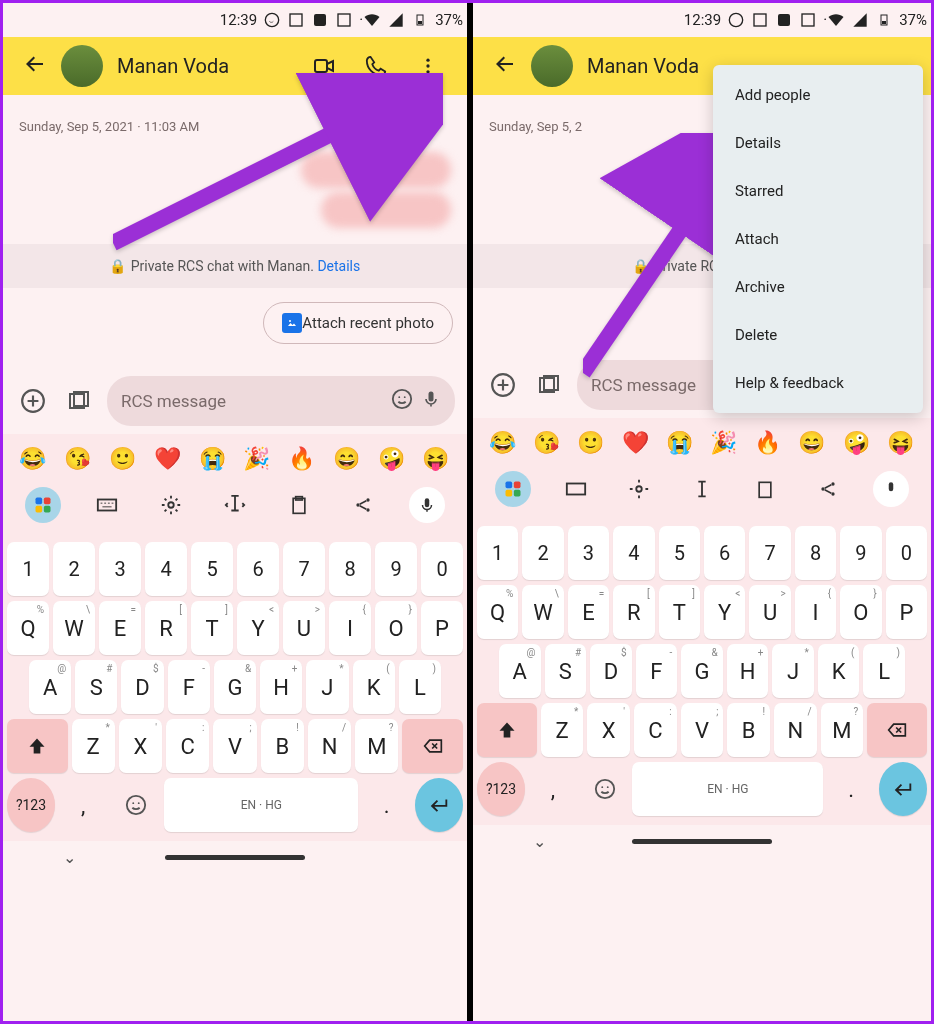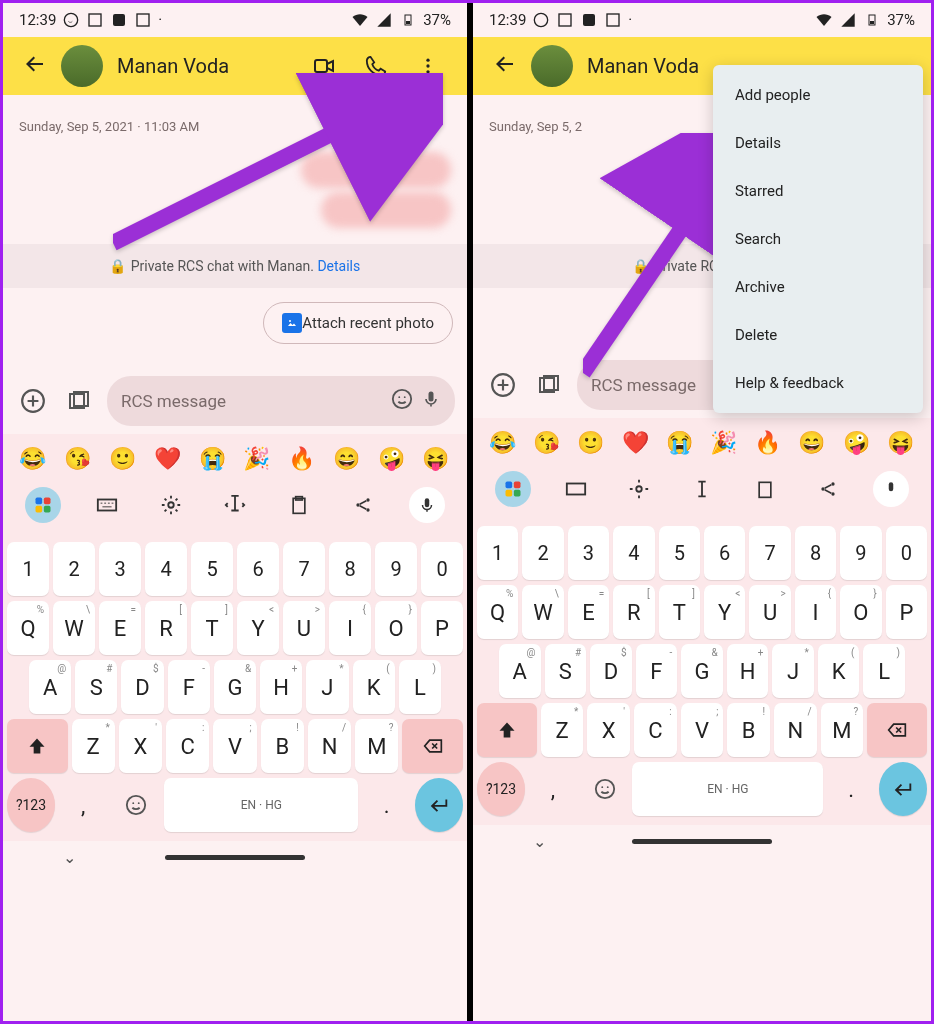--- a/index.html
+++ b/index.html
@@ -1,19 +1,19 @@
 <!DOCTYPE html>
 <html><head>
 <meta charset="utf-8">
 <style>
 *{margin:0;padding:0;box-sizing:border-box;font-family:Roboto,Arial,sans-serif}
 body{background:#fff;display:flex;gap:0;width:934px;height:1024px}
 .border{border:3px solid #a020f0}
 .phone{width:464px;height:1018px;background:#fdf1f2;position:relative;overflow:hidden}
-.status{display:flex;justify-content:space-between;align-items:center;padding:8px 16px;font-size:15px;color:#222;background:#fdf1f2}
+.status{display:flex;justify-content:flex-end;align-items:center;padding:8px 4px;font-size:15px;color:#222;background:#fdf1f2}
 .status-left,.status-right{display:flex;align-items:center;gap:6px}
 .ico{width:18px;height:18px;display:inline-flex;align-items:center;justify-content:center}
 .header{display:flex;align-items:center;padding:8px 20px;gap:14px;background:#fde047}
 .back-ico svg{width:24px;height:24px}
 .avatar{width:42px;height:42px;border-radius:50%;background:linear-gradient(#6b8e3d,#4a6b2a)}
 .contact{font-size:20px;color:#222;flex:1}
 .hbtn{width:38px;height:38px;display:flex;align-items:center;justify-content:center;border-radius:50%}
 .chat{background:#fdf1f2;padding:10px 0}
 .datestamp{font-size:13px;color:#7a6a6a;padding:14px 16px}
 .msg{background:#f7c5c5;border-radius:20px;margin:4px 16px 4px auto;width:150px;height:36px;filter:blur(4px)}
@@ -559,21 +559,21 @@
   </div>
   <div class="navbar">
     <span class="navchev">⌄</span>
     <div class="navpill"></div>
   </div>
 
   <div class="menu">
     <div class="menu-item">Add people</div>
     <div class="menu-item">Details</div>
     <div class="menu-item">Starred</div>
-    <div class="menu-item">Search</div>
+    <div class="menu-item">Attach</div>
     <div class="menu-item">Archive</div>
     <div class="menu-item">Delete</div>
     <div class="menu-item">Help &amp; feedback</div>
   </div>
 
   <div class="arrow" style="top:130px;left:110px">
     <svg width="200" height="250">
         <defs>
           <marker id="ah2" markerWidth="12" markerHeight="12" refX="6" refY="6" orient="auto">
             <path d="M0 0L12 6L0 12z" fill="#9b2fd6"></path>

